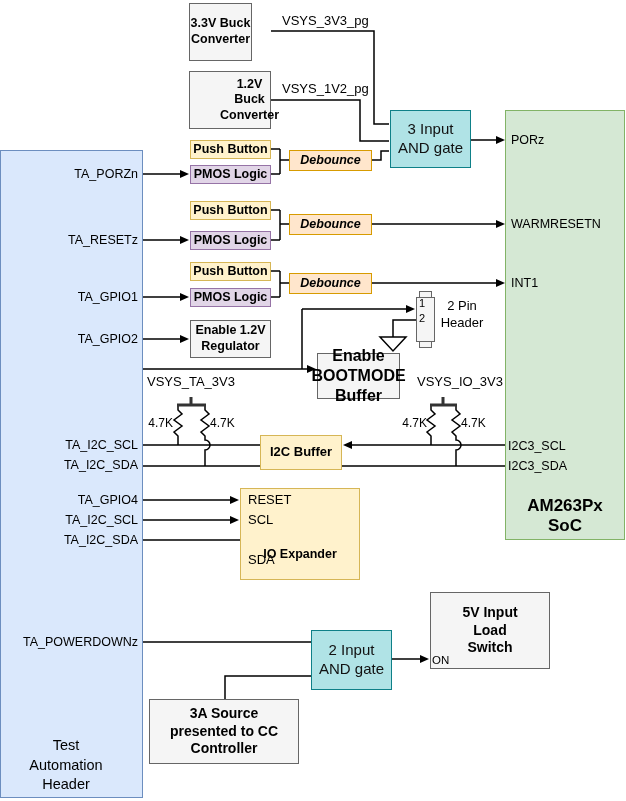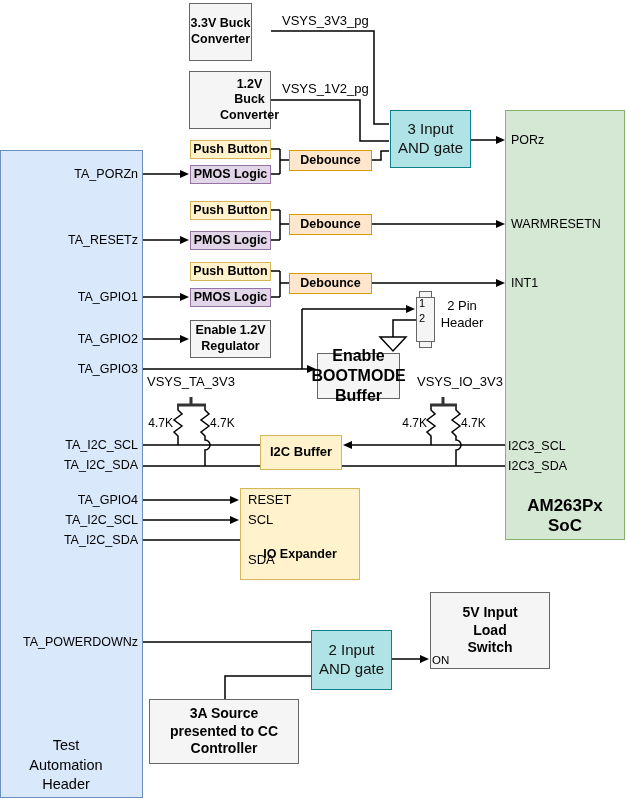--- a/index.html
+++ b/index.html
@@ -8,21 +8,21 @@
     font-family:"Liberation Sans",sans-serif;color:#000;
   }
   .box{
     position:absolute;box-sizing:border-box;border:1.5px solid #666;background:#f5f5f5;
     display:flex;align-items:center;justify-content:center;text-align:center;
     font-weight:bold;font-size:12.5px;line-height:1.25;white-space:pre-line;
   }
   .gray{background:#f5f5f5;border-color:#666666;}
   .yellow{background:#fff2cc;border-color:#d6b656;}
   .purple{background:#e1d5e7;border-color:#9673a6;}
-  .orange{background:#ffe6cc;border-color:#d79b00;}
+  .orange{background:#ffe6cc;border-color:#d79b00;font-style:italic;}
   .teal{background:#b0e3e6;border-color:#0e8088;font-weight:normal;font-size:15px;color:#111;}
   .green{background:#d5e8d4;border-color:#82b366;}
   .blue{background:#dae8fc;border-color:#6c8ebf;}
   .lbl{
     position:absolute;font-size:12.5px;line-height:16px;white-space:pre-line;
   }
   .net{font-size:13px;}
   svg.wires{position:absolute;left:0;top:0;z-index:1;}
   .layer2{position:absolute;left:0;top:0;width:100%;height:100%;z-index:2;pointer-events:none;}
   .layer2 > *{pointer-events:auto;}
@@ -149,21 +149,20 @@
 
   <div class="layer3">
 
     <div class="lbl net" style="left:282px;top:13px;">VSYS_3V3_pg</div>
     <div class="lbl net" style="left:282px;top:81px;">VSYS_1V2_pg</div>
 
     <div class="lbl" style="left:10px;top:166px;width:128px;text-align:right;">TA_PORZn</div>
     <div class="lbl" style="left:10px;top:232px;width:128px;text-align:right;">TA_RESETz</div>
     <div class="lbl" style="left:10px;top:289px;width:128px;text-align:right;">TA_GPIO1</div>
     <div class="lbl" style="left:10px;top:331px;width:128px;text-align:right;">TA_GPIO2</div>
-    <div class="lbl" style="left:10px;top:361px;width:128px;text-align:right;">TA_GPIO3</div>
     <div class="lbl" style="left:10px;top:437px;width:128px;text-align:right;">TA_I2C_SCL</div>
     <div class="lbl" style="left:10px;top:457px;width:128px;text-align:right;">TA_I2C_SDA</div>
     <div class="lbl" style="left:10px;top:492px;width:128px;text-align:right;">TA_GPIO4</div>
     <div class="lbl" style="left:10px;top:512px;width:128px;text-align:right;">TA_I2C_SCL</div>
     <div class="lbl" style="left:10px;top:532px;width:128px;text-align:right;">TA_I2C_SDA</div>
     <div class="lbl" style="left:10px;top:634px;width:128px;text-align:right;">TA_POWERDOWNz</div>
     <div class="lbl" style="left:0px;top:736px;width:132px;text-align:center;font-weight:normal;font-size:14.5px;line-height:19.5px;">Test
 Automation
 Header</div>
 

